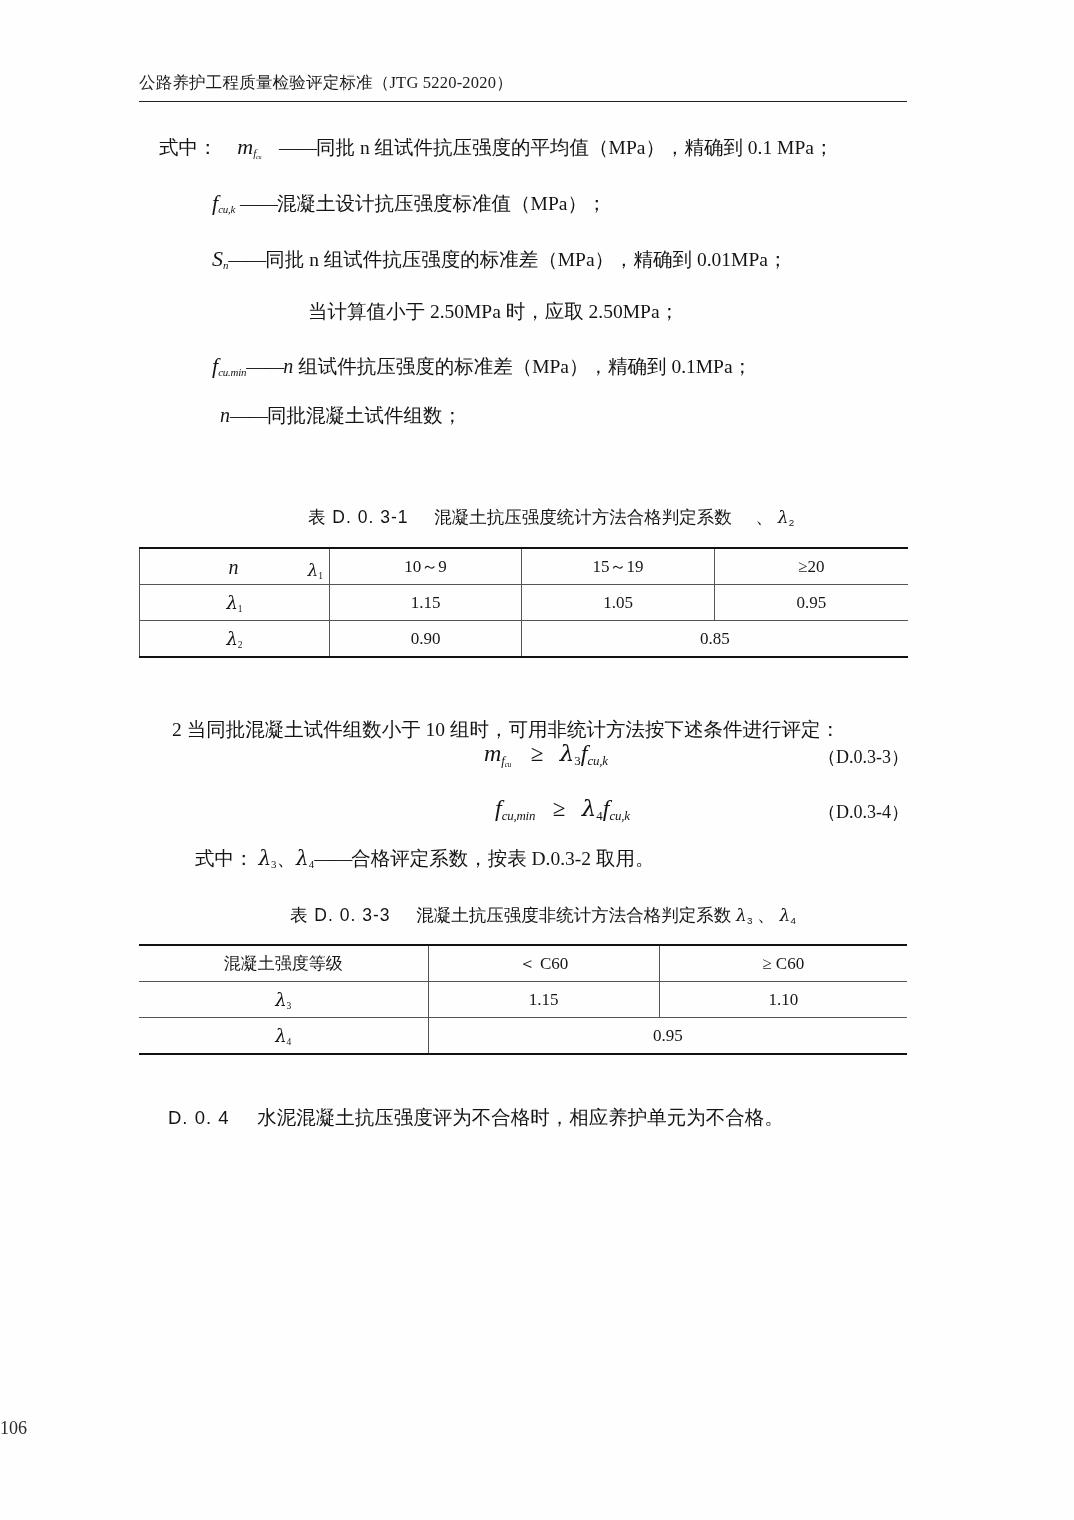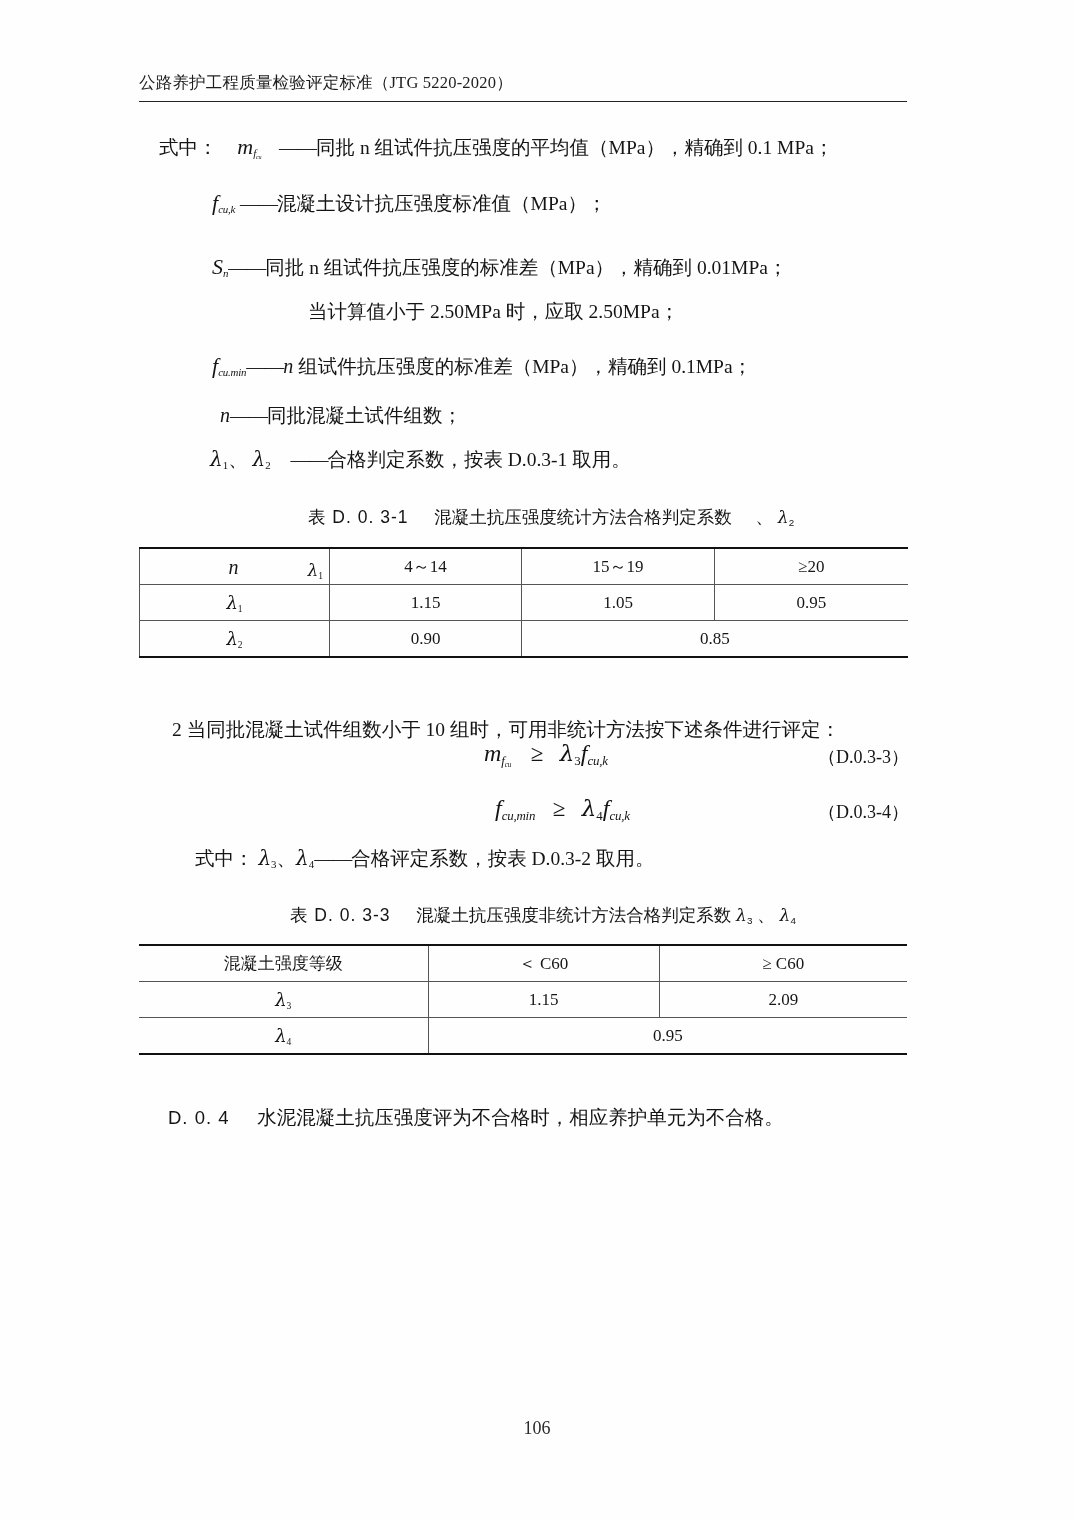--- a/index.html
+++ b/index.html
@@ -135,21 +135,20 @@
     position: absolute;
     font-size: 18px;
     white-space: nowrap;
     color: #141414;
   }
 
   
   .pageno {
     position: absolute;
     width: 1074px;
-    text-align: center;
     font-size: 18px;
     color: #2a2a2a;
   }
 </style>
 </head>
 <body>
 
 <div class="page">
 
   <div class="header">
@@ -163,42 +162,36 @@
     <span class="mi">m</span><sub class="s"><span>f</span><sub class="s">cu</sub></sub>
     <span style="display:inline-block;width:8px"></span>
     <span class="cn dash">——</span><span class="cn">同批 n 组试件抗压强度的平均值（MPa），精确到 0.1 MPa；</span>
   </div>
 
   <div class="blk" style="left:212px; top:192px;">
     <span class="mi">f</span><sub class="s">cu,k</sub>
     <span class="cn dash">——</span><span class="cn">混凝土设计抗压强度标准值（MPa）；</span>
   </div>
 
-  <div class="blk" style="left:212px; top:256px;">
+  <div class="blk" style="left:212px; top:248px;">
     <span class="mi">S</span><sub class="s">n</sub><span class="cn dash">——</span><span class="cn">同批 n 组试件抗压强度的标准差（MPa），精确到 0.01MPa；</span>
   </div>
 
   <div class="blk" style="left:308px; top:302px;">
     <span class="cn">当计算值小于 2.50MPa 时，应取 2.50MPa；</span>
   </div>
 
   <div class="blk" style="left:212px; top:355px;">
     <span class="mi">f</span><sub class="s">cu.min</sub><span class="cn dash">——</span><span class="mi mi-sm">n</span><span class="cn"> 组试件抗压强度的标准差（MPa），精确到 0.1MPa；</span>
   </div>
 
   <div class="blk" style="left:220px; top:405px;">
     <span class="mi mi-sm">n</span><span class="cn dash">——</span><span class="cn">同批混凝土试件组数；</span>
   </div>
 
-  <div class="blk" style="left:210px; top:449px;">
-    <span class="lam">λ</span><sub class="sn">1</sub><span class="cn">、</span>
-    <span class="lam">λ</span><sub class="sn">2</sub>
-    <span style="display:inline-block;width:10px"></span>
-    <span class="cn dash">——</span><span class="cn">合格判定系数，按表 D.0.3-1 取用。</span>
-  </div>
 
   <div class="caption" style="left:308px; top:505px;">
     <span class="capnum">表 D. 0. 3-1</span>
     <span style="display:inline-block;width:16px"></span>
     <span class="captxt">混凝土抗压强度统计方法合格判定系数</span>
     <span style="display:inline-block;width:14px"></span>
     <span class="captxt">、</span>
     <span class="lam" style="font-size:17px">λ</span><sub class="sn">2</sub>
   </div>
 
@@ -208,21 +201,21 @@
       <col style="width:192px">
       <col style="width:193px">
       <col style="width:193px">
     </colgroup>
     <tbody>
       <tr>
         <td class="rule-top rule-mid vdiv vleft hdr-split">
           <span class="mi mi-sm hs-n">n</span>
           <span class="hs-l"><span class="lam" style="font-size:17px">λ</span><sub class="sn">1</sub></span>
         </td>
-        <td class="rule-top rule-mid vdiv">4～14</td>
+        <td class="rule-top rule-mid vdiv">10～9</td>
         <td class="rule-top rule-mid vdiv">15～19</td>
         <td class="rule-top rule-mid">≥20</td>
       </tr>
       <tr>
         <td class="rule-mid vdiv vleft"><span class="lam" style="font-size:18px">λ</span><sub class="sn">1</sub></td>
         <td class="rule-mid vdiv">1.15</td>
         <td class="rule-mid vdiv">1.05</td>
         <td class="rule-mid">0.95</td>
       </tr>
       <tr>
@@ -275,21 +268,21 @@
     </colgroup>
     <tbody>
       <tr>
         <td class="rule-top rule-mid vdiv">混凝土强度等级</td>
         <td class="rule-top rule-mid vdiv">＜ C60</td>
         <td class="rule-top rule-mid">≥ C60</td>
       </tr>
       <tr>
         <td class="rule-mid vdiv"><span class="lam" style="font-size:18px">λ</span><sub class="sn">3</sub></td>
         <td class="rule-mid vdiv">1.15</td>
-        <td class="rule-mid">2.09</td>
+        <td class="rule-mid">1.10</td>
       </tr>
       <tr>
         <td class="rule-bottom vdiv"><span class="lam" style="font-size:18px">λ</span><sub class="sn">4</sub></td>
         <td class="rule-bottom" colspan="2">0.95</td>
       </tr>
     </tbody>
   </table>
 
   <div class="blk" style="left:168px; top:1108px;">
     <span class="capnum" style="font-family:'Liberation Sans','DejaVu Sans',sans-serif; font-size:18.5px; letter-spacing:1px">D. 0. 4</span>

